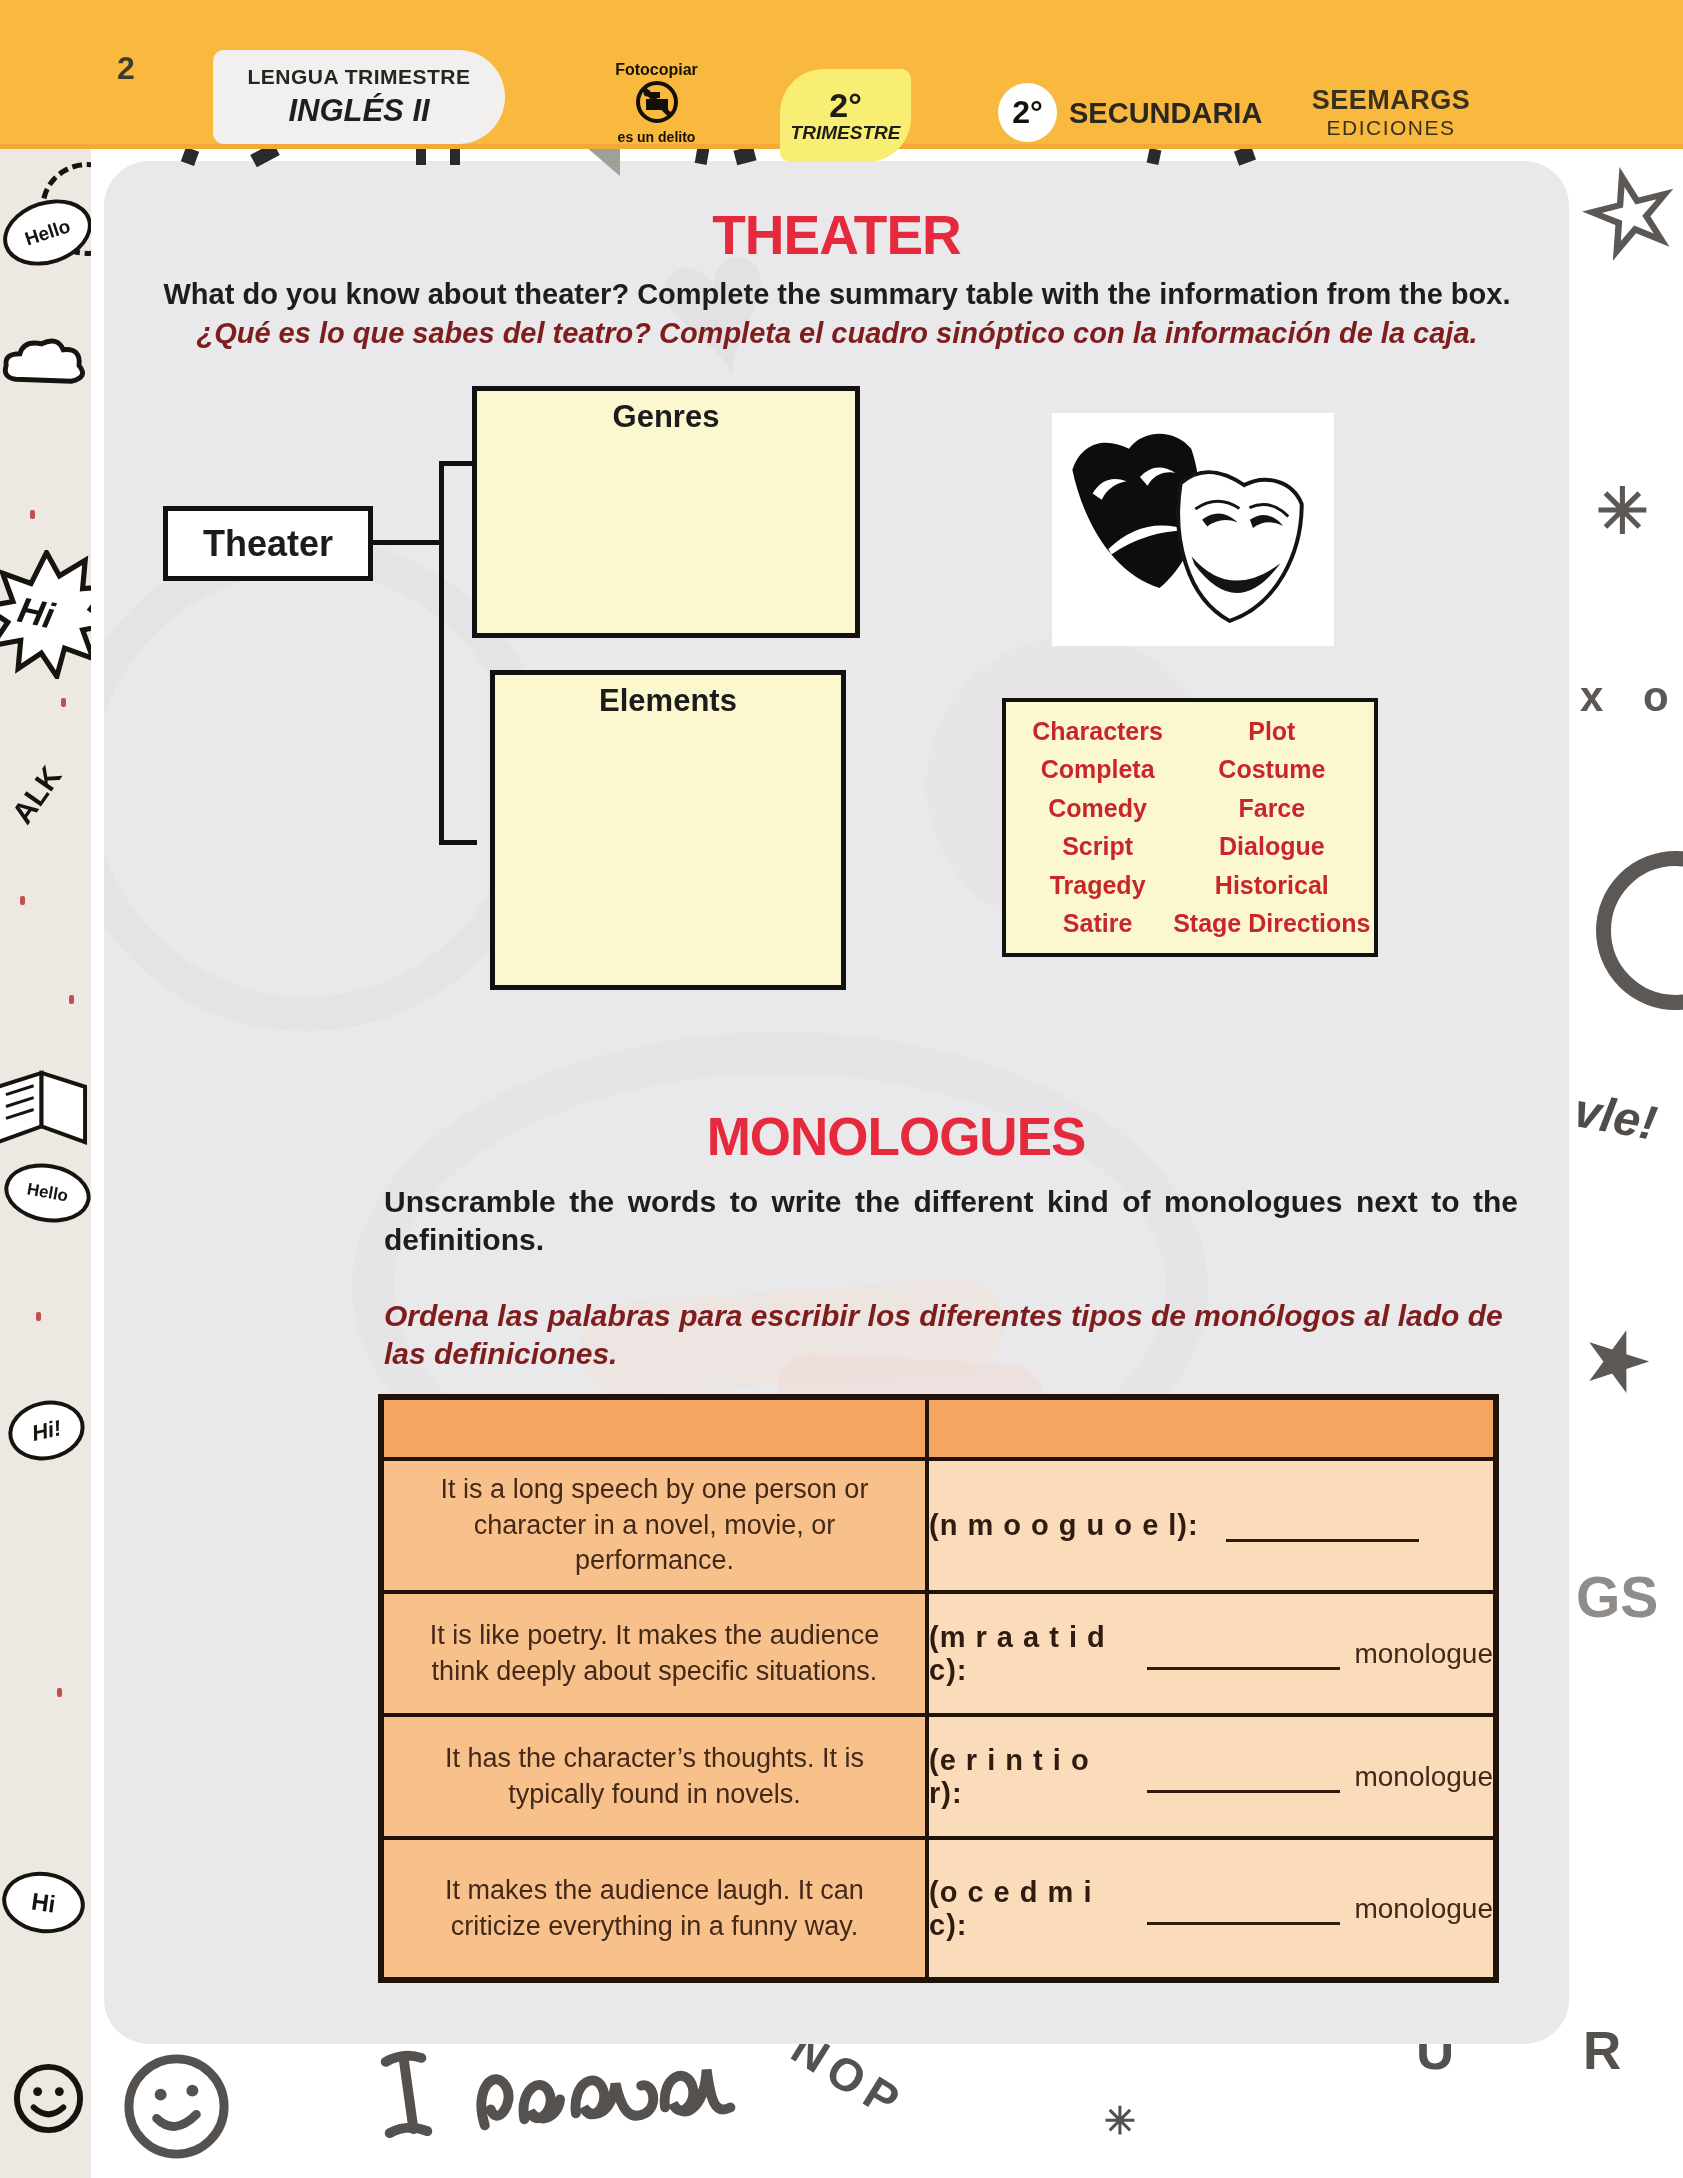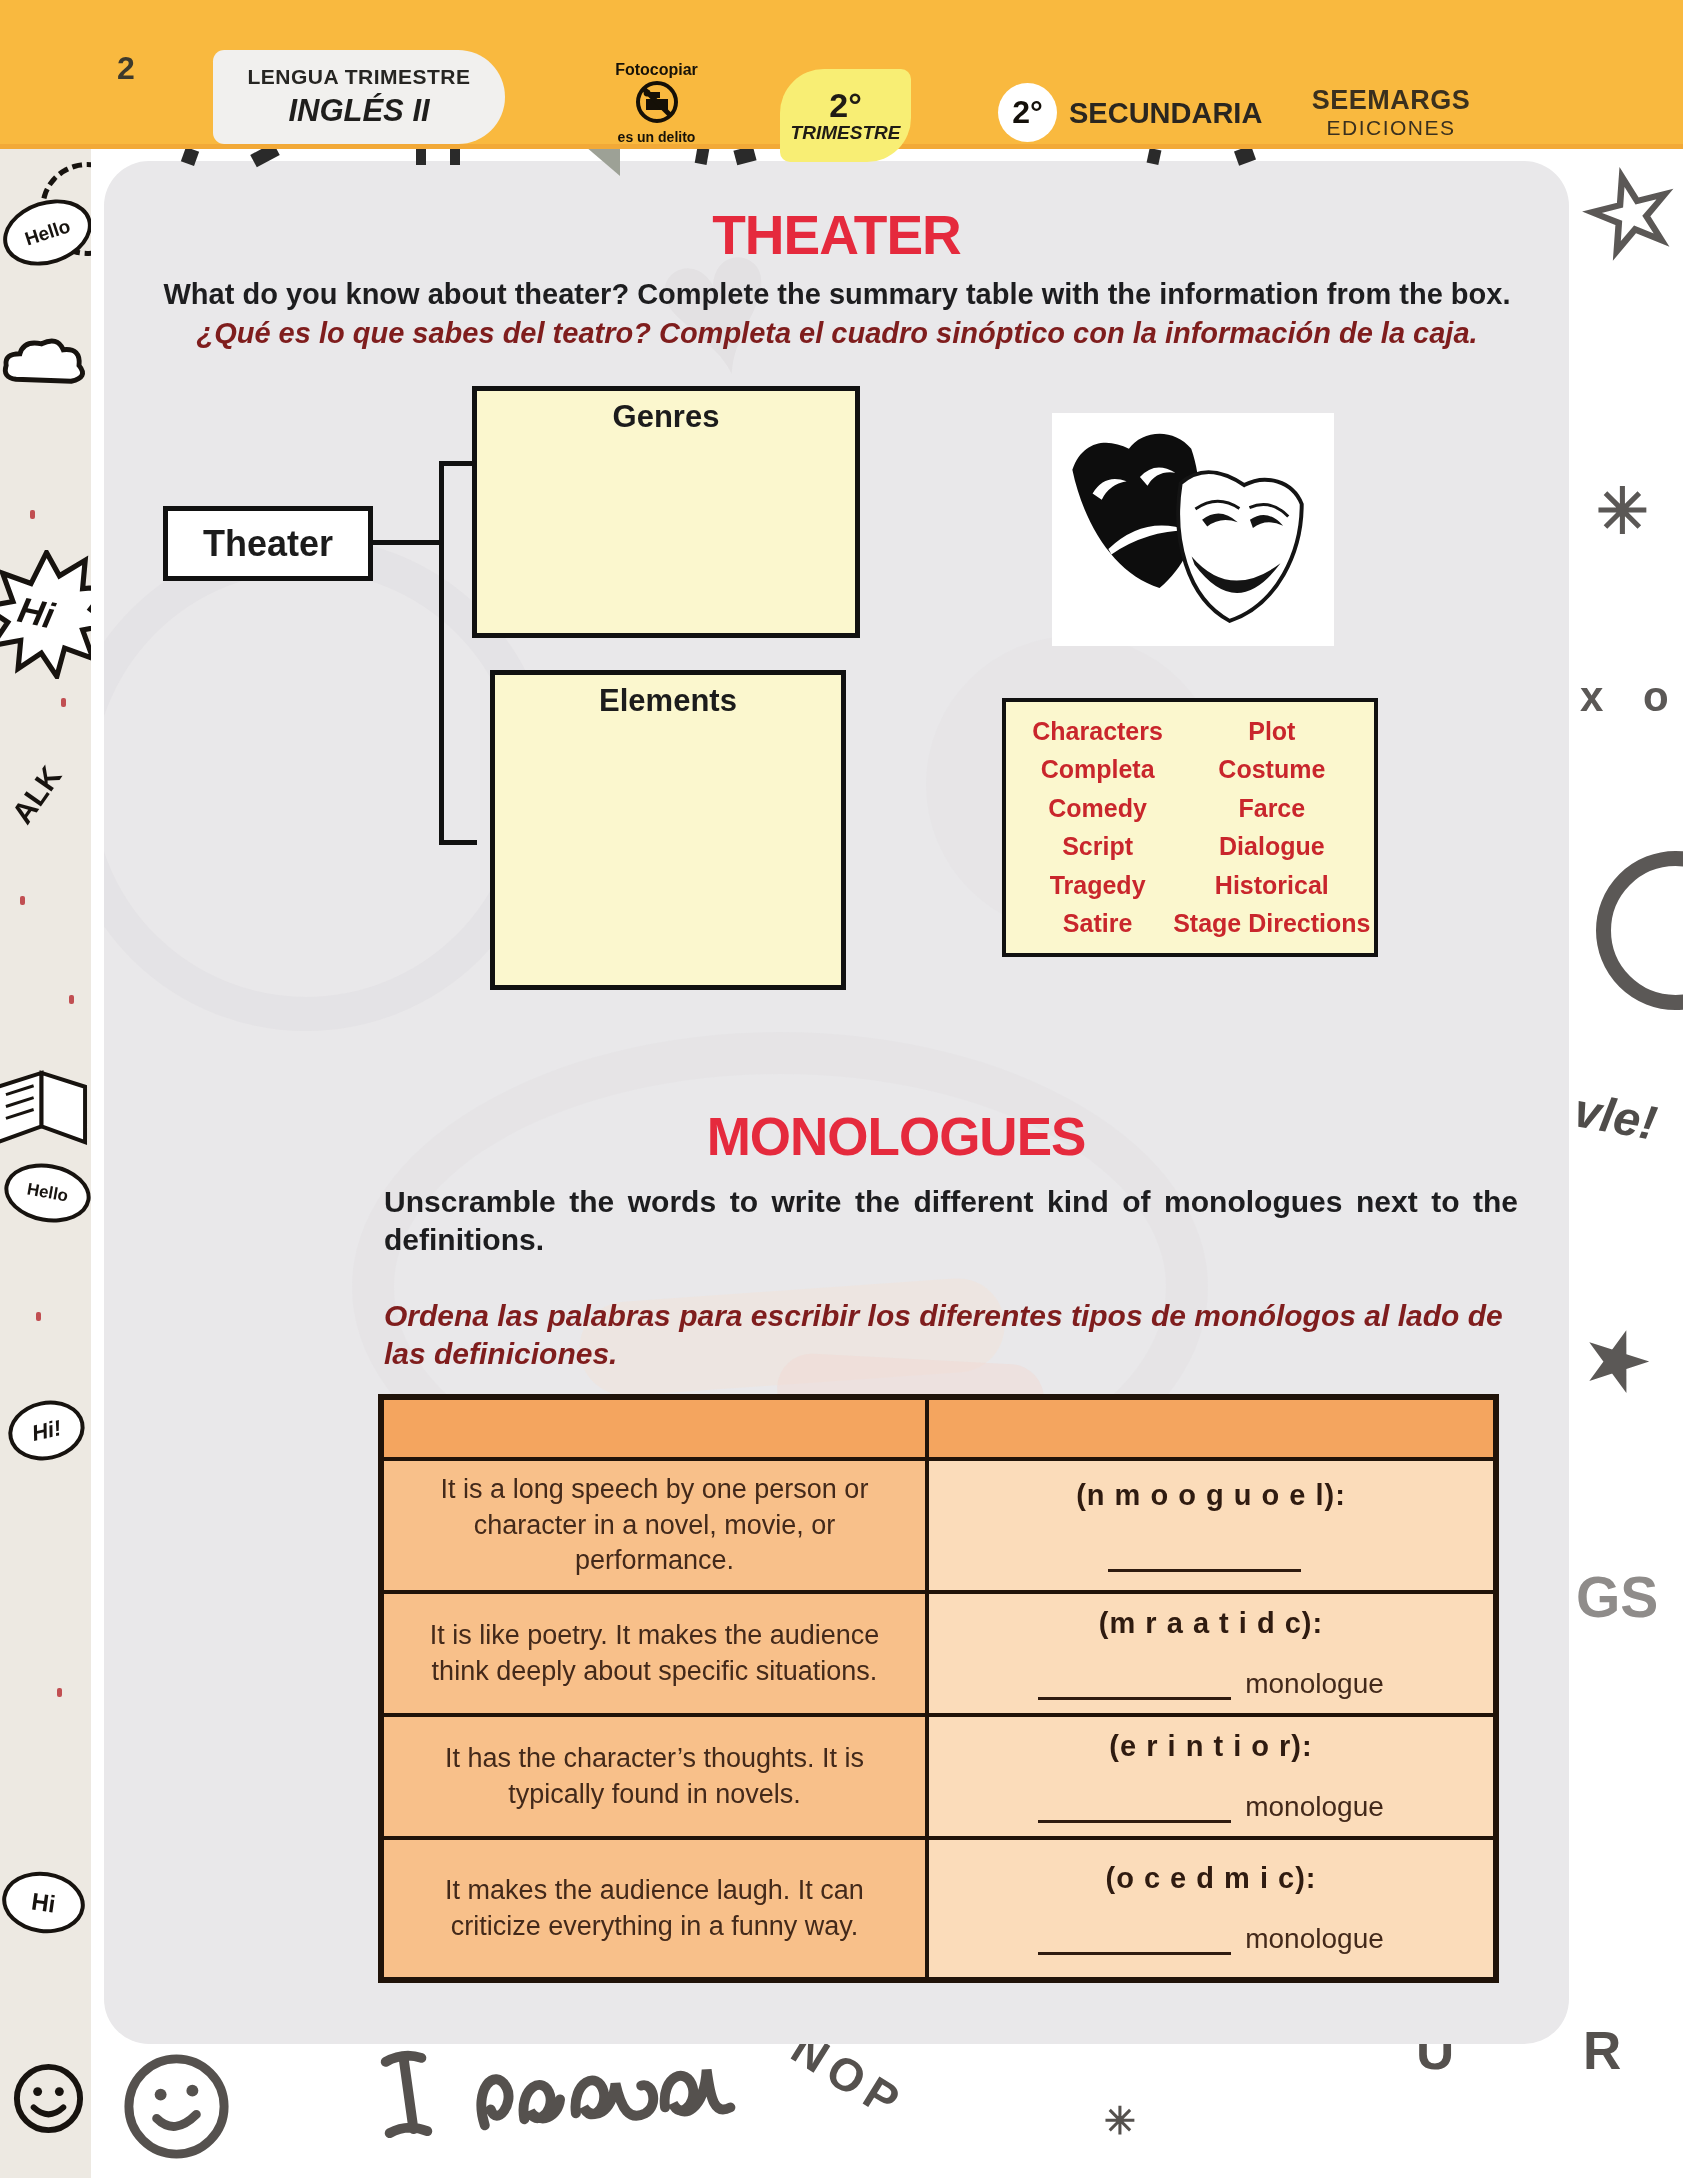--- a/index.html
+++ b/index.html
@@ -80,21 +80,21 @@
   .badge svg{position:absolute;left:4px;top:69px;}
 
   
   .mtable{position:absolute;left:274px;top:1233px;width:1121px;border:4px solid #201309;
           box-sizing:border-box;display:grid;grid-template-columns:545px 1fr;
           grid-template-rows:61px 133px 123px 123px 141px;}
   .mtable>div{border:2px solid #201309;box-sizing:border-box;}
   .hc{background:#F4A55F;}
   .defc{background:#F8C08A;display:flex;align-items:center;justify-content:center;
         padding:0 38px;text-align:center;font-size:27px;color:#43291A;line-height:1.32;}
-  .scrc{background:#FBDCBA;display:flex;flex-direction:column;align-items:center;justify-content:center;gap:27px;}
+  .scrc{background:#FBDCBA;display:flex;flex-direction:row;align-items:center;gap:27px;}
   .scrambled{font-size:29px;font-weight:bold;color:#2F1B10;letter-spacing:1px;}
   .fill{display:flex;align-items:flex-end;gap:14px;}
   .blank{display:inline-block;width:193px;height:30px;border-bottom:3px solid #2F1B10;}
   .suffix{font-size:28px;color:#43291A;}
 
   .mark{position:absolute;background:#2A2A2A;z-index:3;}
   .scribble{position:absolute;z-index:2;}
 </style>
 </head>
 <body>

